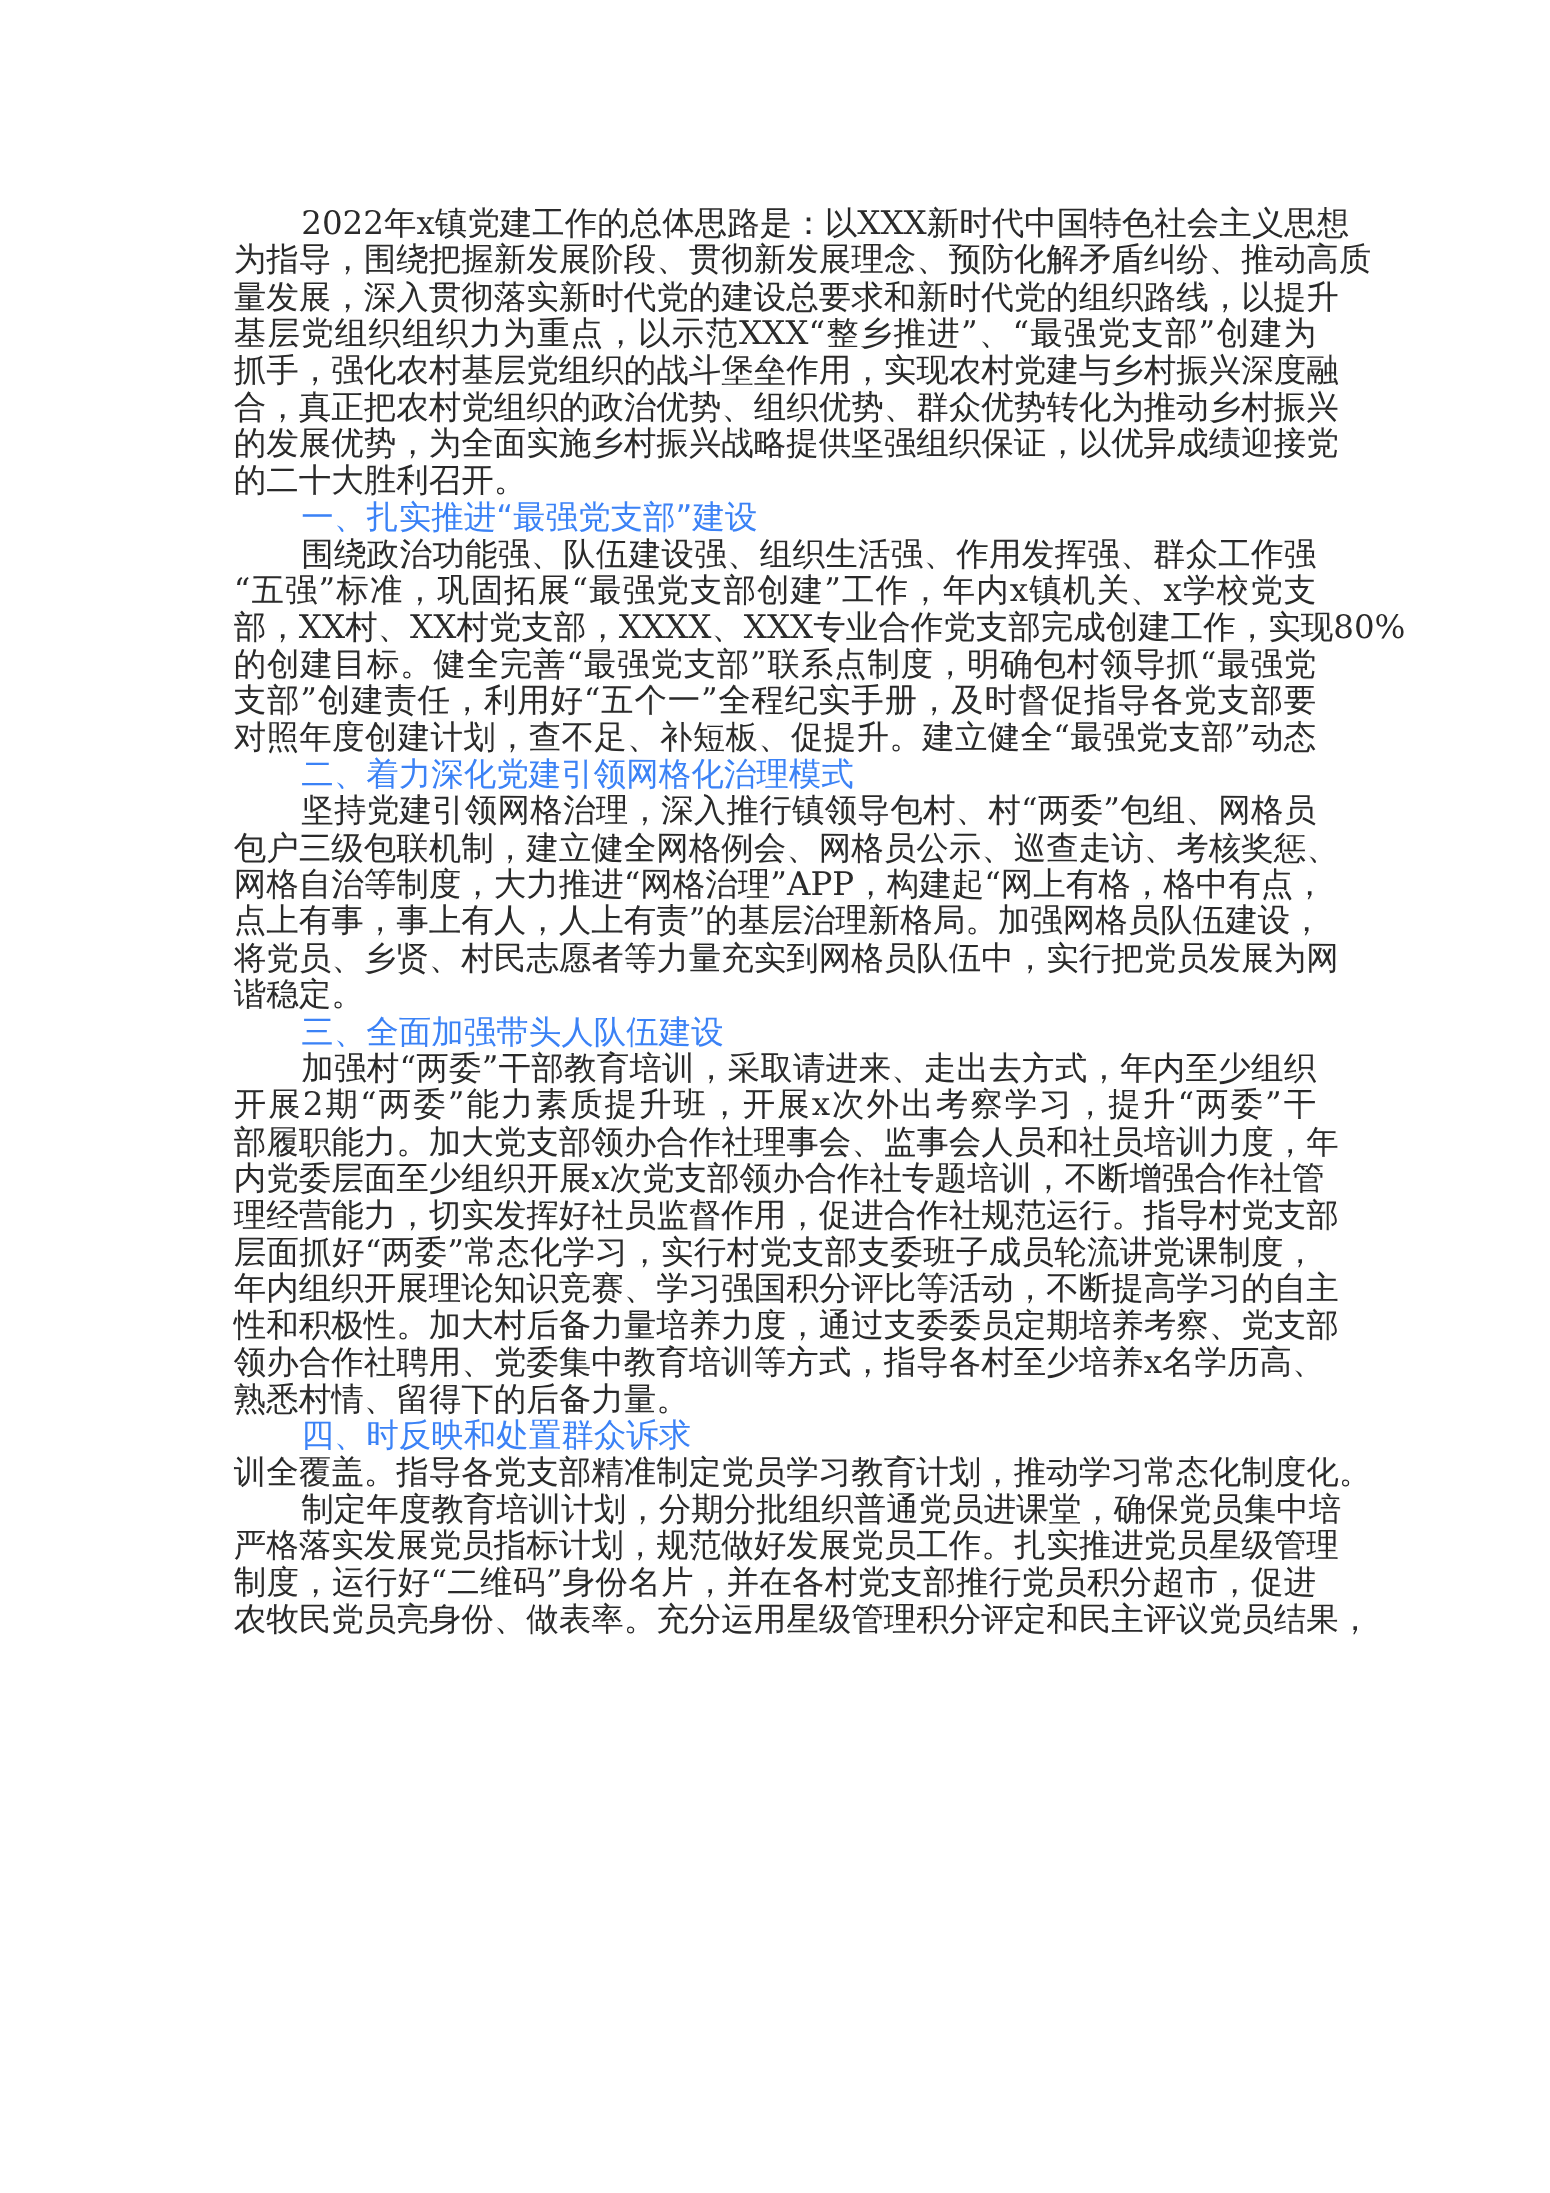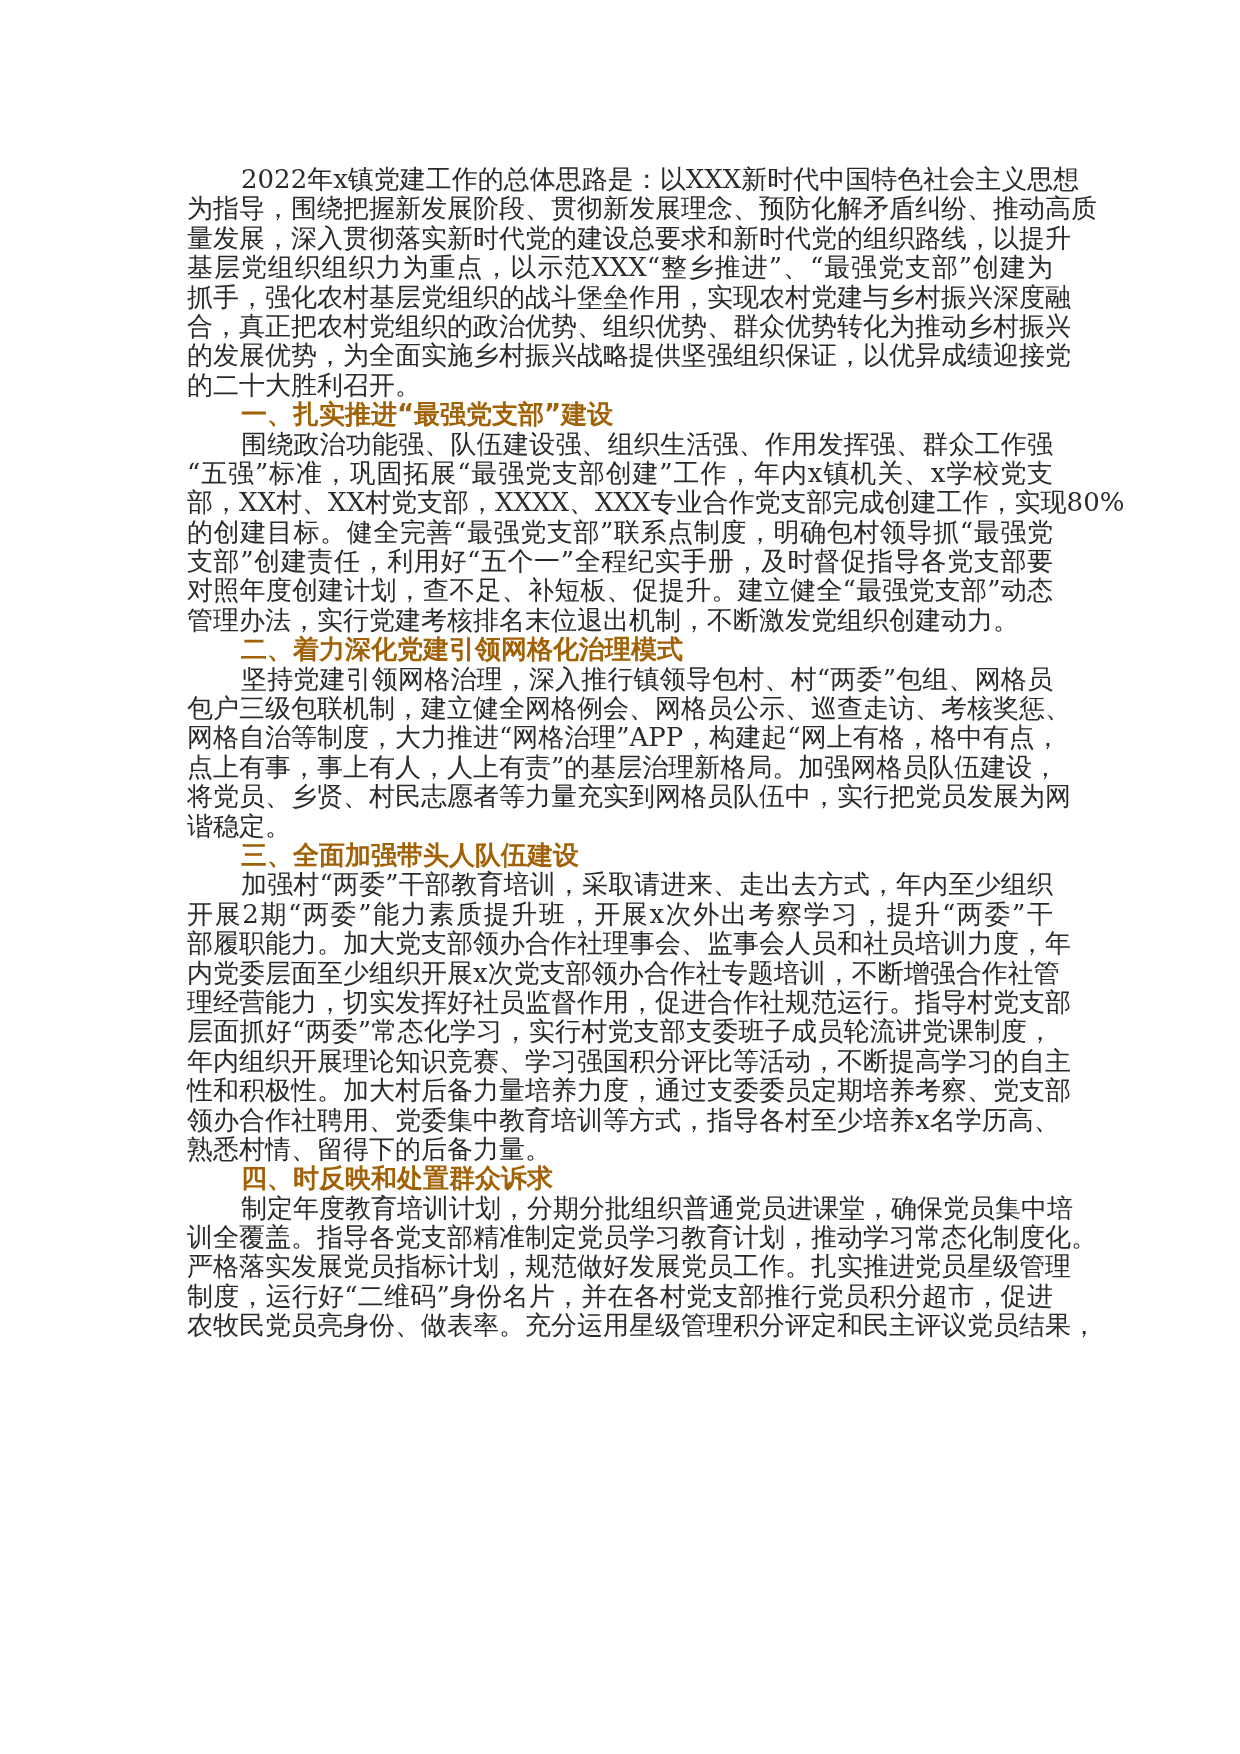--- a/index.html
+++ b/index.html
@@ -21,22 +21,22 @@
     text-align-last: justify;
     overflow: visible;
   }
   .line.last { text-align-last: left; }
   .line.indent { padding-left: 54px; }
   .heading {
     height: 29.4px;
     white-space: nowrap;
     padding-left: 54px;
     font-family: "DejaVu Sans", "Liberation Sans", sans-serif;
-    font-weight: bold;
-    color: #a16207;
+    font-weight: normal;
+    color: #3b82f6;
     font-size: 26px;
   }
 </style>
 </head>
 <body>
 
 <div class="page">
 
   <div>
     <div class="line indent">2022年x镇党建工作的总体思路是：以XXX新时代中国特色社会主义思想</div>
@@ -50,21 +50,20 @@
   </div>
 
   <div>
     <div class="heading">一、扎实推进“最强党支部”建设</div>
     <div class="line indent">围绕政治功能强、队伍建设强、组织生活强、作用发挥强、群众工作强</div>
     <div class="line">“五强”标准，巩固拓展“最强党支部创建”工作，年内x镇机关、x学校党支</div>
     <div class="line">部，XX村、XX村党支部，XXXX、XXX专业合作党支部完成创建工作，实现80%</div>
     <div class="line">的创建目标。健全完善“最强党支部”联系点制度，明确包村领导抓“最强党</div>
     <div class="line">支部”创建责任，利用好“五个一”全程纪实手册，及时督促指导各党支部要</div>
     <div class="line">对照年度创建计划，查不足、补短板、促提升。建立健全“最强党支部”动态</div>
-    <div class="line last">管理办法，实行党建考核排名末位退出机制，不断激发党组织创建动力。</div>
   </div>
 
   <div>
     <div class="heading">二、着力深化党建引领网格化治理模式</div>
     <div class="line indent">坚持党建引领网格治理，深入推行镇领导包村、村“两委”包组、网格员</div>
     <div class="line">包户三级包联机制，建立健全网格例会、网格员公示、巡查走访、考核奖惩、</div>
     <div class="line">网格自治等制度，大力推进“网格治理”APP，构建起“网上有格，格中有点，</div>
     <div class="line">点上有事，事上有人，人上有责”的基层治理新格局。加强网格员队伍建设，</div>
     <div class="line">将党员、乡贤、村民志愿者等力量充实到网格员队伍中，实行把党员发展为网</div>
     <div class="line last">谐稳定。</div>
@@ -79,20 +78,20 @@
     <div class="line">理经营能力，切实发挥好社员监督作用，促进合作社规范运行。指导村党支部</div>
     <div class="line">层面抓好“两委”常态化学习，实行村党支部支委班子成员轮流讲党课制度，</div>
     <div class="line">年内组织开展理论知识竞赛、学习强国积分评比等活动，不断提高学习的自主</div>
     <div class="line">性和积极性。加大村后备力量培养力度，通过支委委员定期培养考察、党支部</div>
     <div class="line">领办合作社聘用、党委集中教育培训等方式，指导各村至少培养x名学历高、</div>
     <div class="line last">熟悉村情、留得下的后备力量。</div>
   </div>
 
   <div>
     <div class="heading">四、时反映和处置群众诉求</div>
+    <div class="line">训全覆盖。指导各党支部精准制定党员学习教育计划，推动学习常态化制度化。</div>
     <div class="line indent">制定年度教育培训计划，分期分批组织普通党员进课堂，确保党员集中培</div>
-    <div class="line">训全覆盖。指导各党支部精准制定党员学习教育计划，推动学习常态化制度化。</div>
     <div class="line">严格落实发展党员指标计划，规范做好发展党员工作。扎实推进党员星级管理</div>
     <div class="line">制度，运行好“二维码”身份名片，并在各村党支部推行党员积分超市，促进</div>
     <div class="line">农牧民党员亮身份、做表率。充分运用星级管理积分评定和民主评议党员结果，</div>
   </div>
 
 </div>
 
 </body></html>

